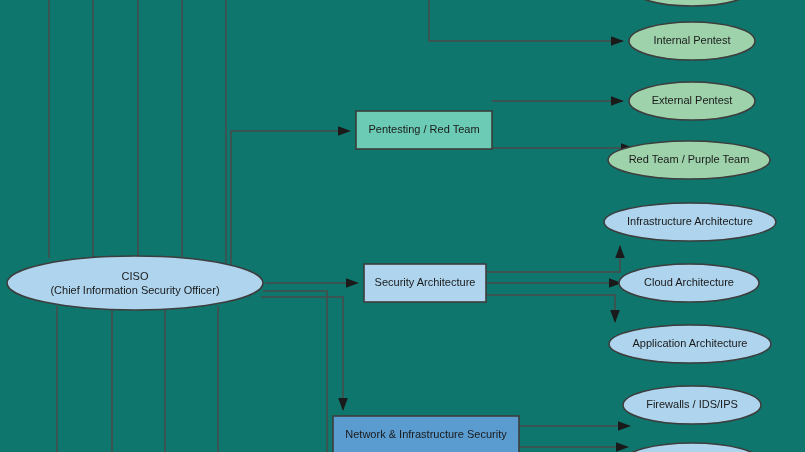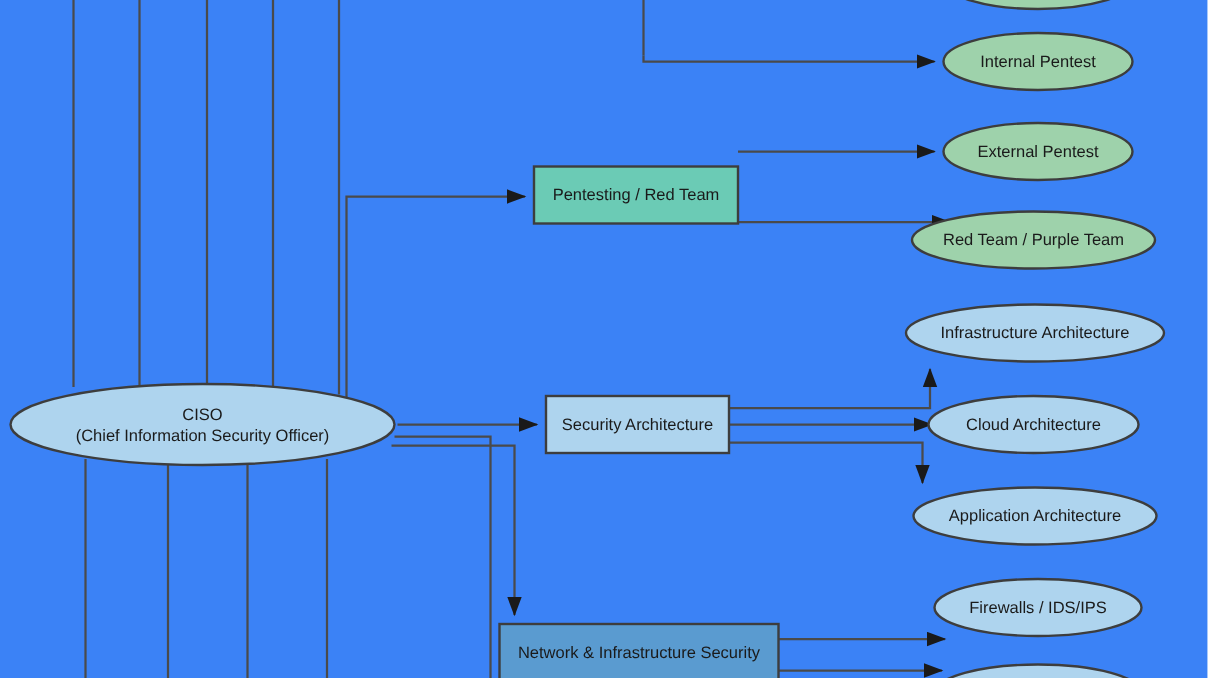--- a/index.html
+++ b/index.html
@@ -9,21 +9,21 @@
     background: #ffffff;
   }
   body {
     font-family: "Liberation Sans", sans-serif;
   }
   #diagram-root {
     position: relative;
     width: 805px;
     height: 452px;
     overflow: hidden;
-    background: #3b82f6;
+    background: #0f766e;
   }
   #diagram-svg {
     position: absolute;
     top: 0;
     left: 0;
     display: block;
   }
   .node-label {
     font-family: "Liberation Sans", sans-serif;
     font-size: 11px;

